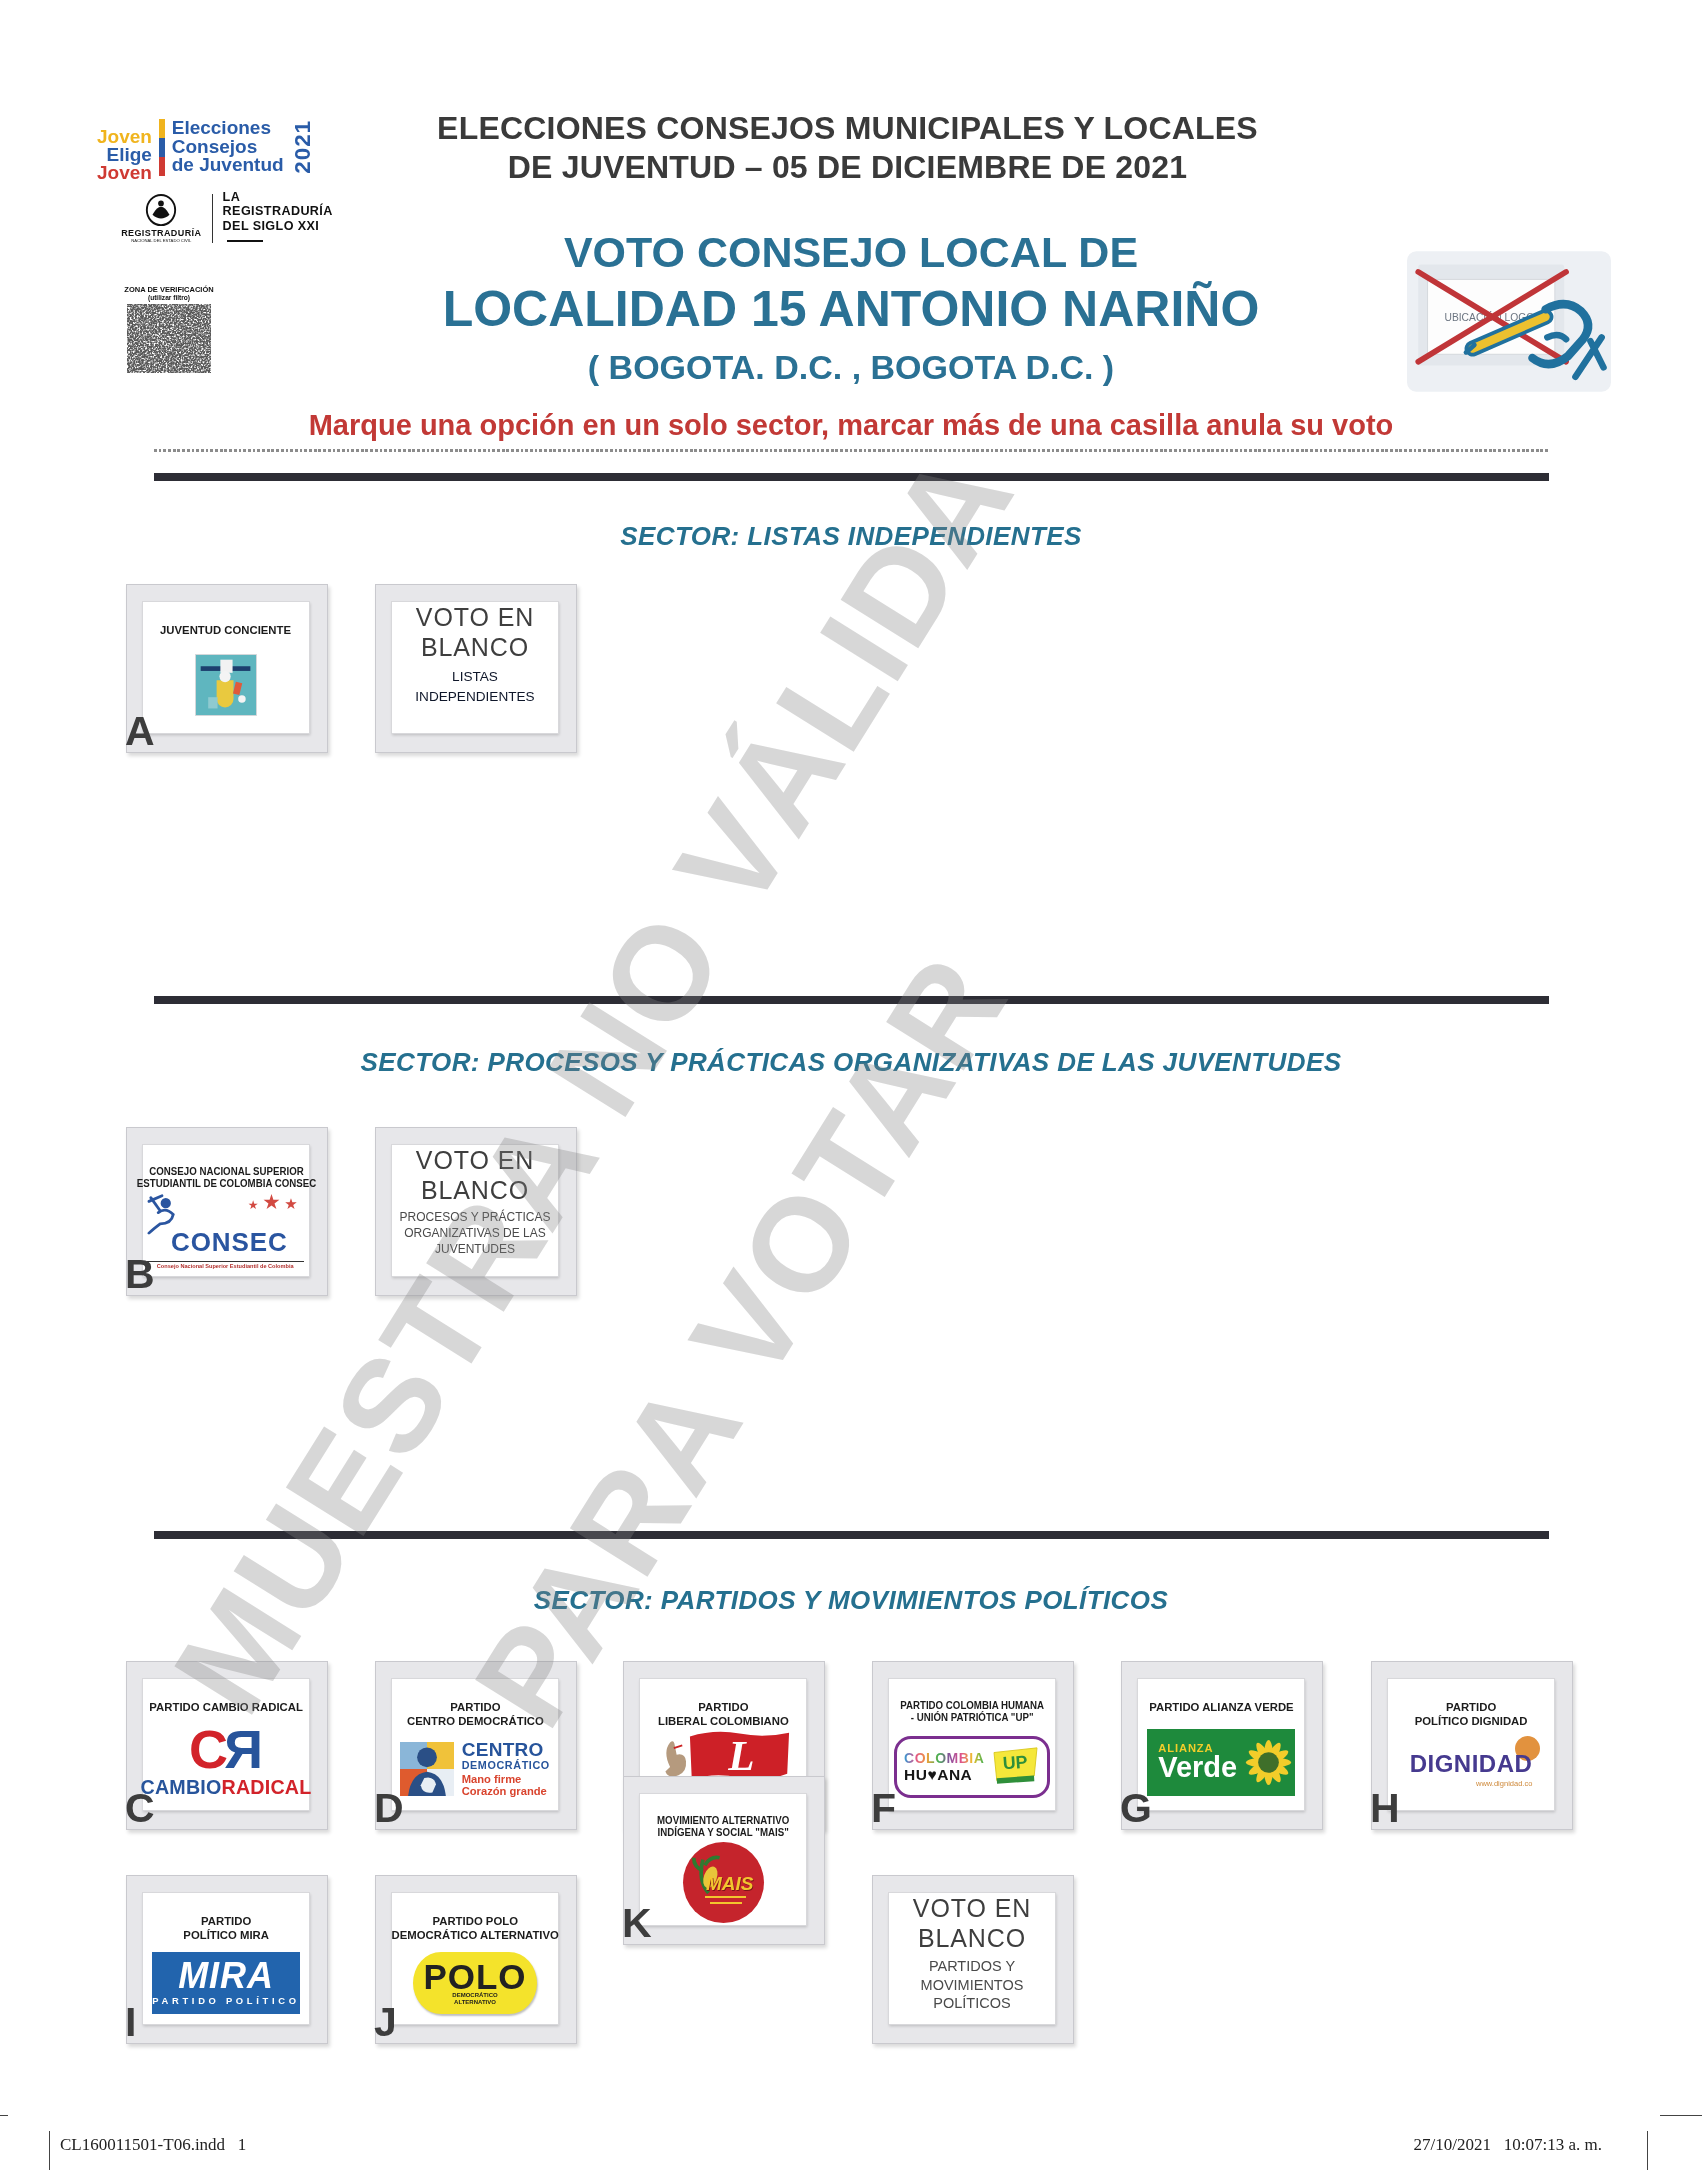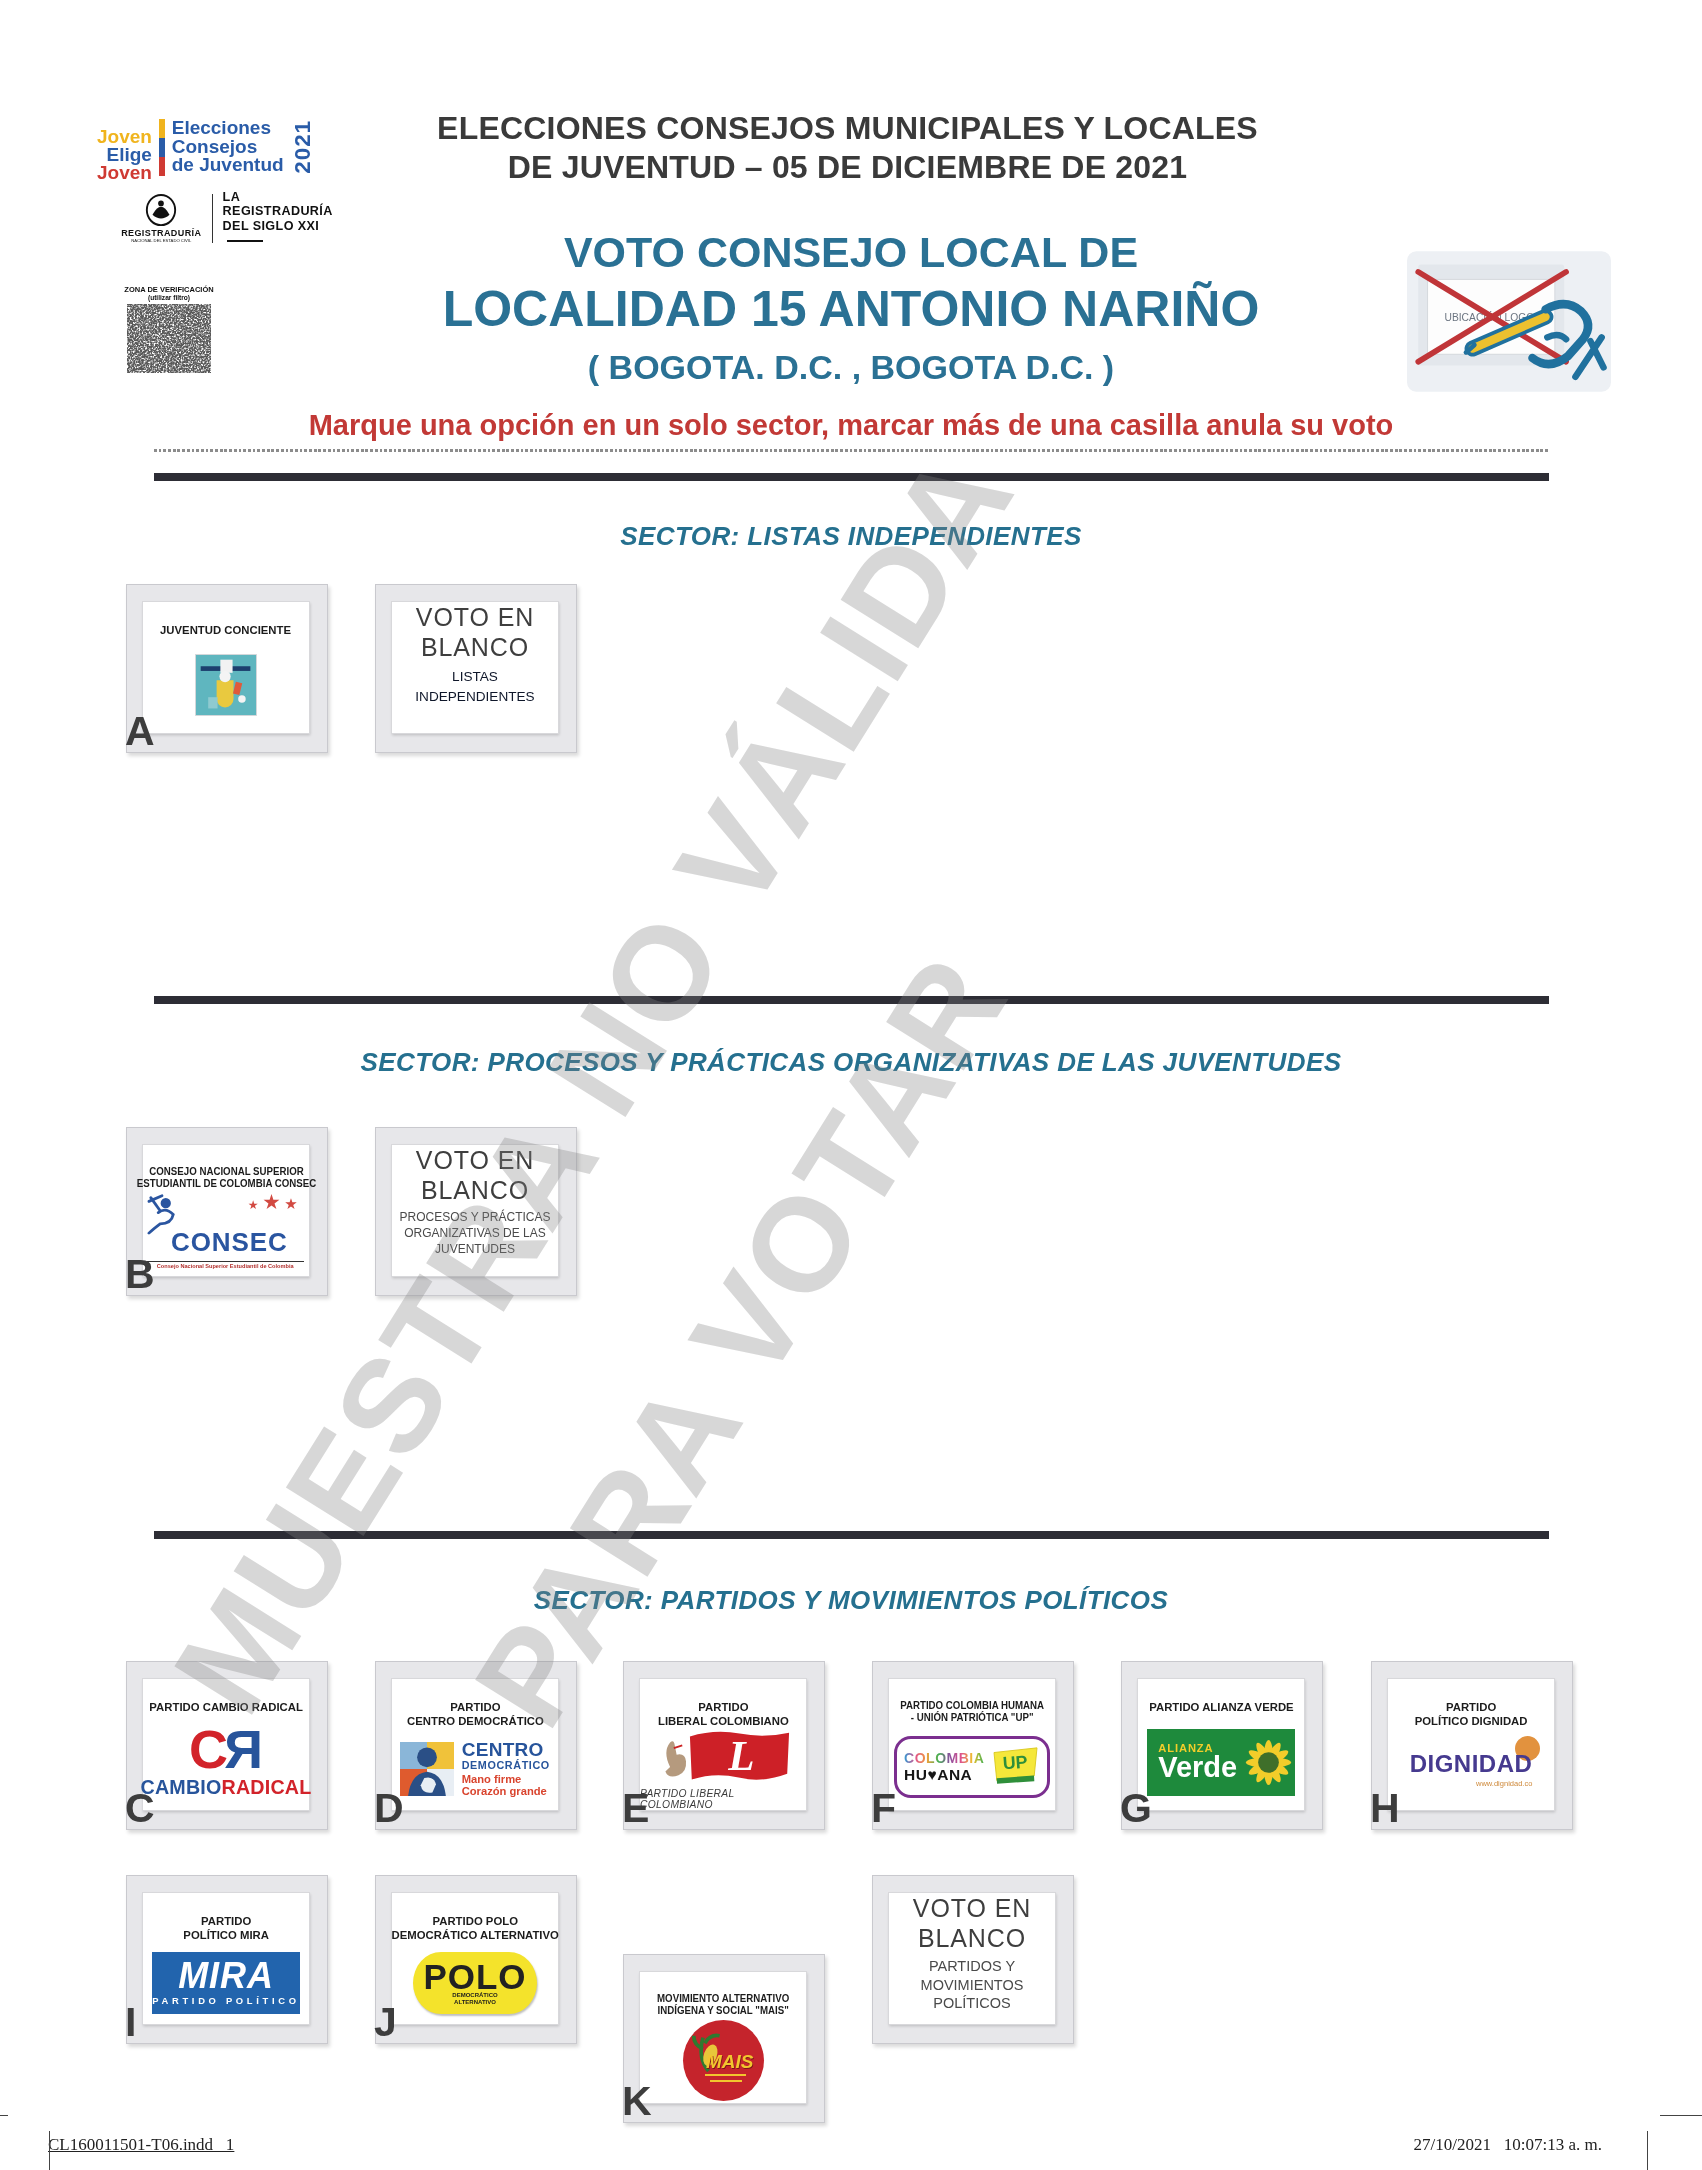--- a/index.html
+++ b/index.html
@@ -138,21 +138,21 @@
   .jc-logo{box-shadow:0 0 0 0.9px #cfd3d6;}
 
   
   .wm{position:absolute;font-weight:bold;font-size:133px;letter-spacing:1.9px;color:rgba(130,130,130,.32);
       white-space:nowrap;transform:rotate(-58deg);text-align:center;pointer-events:none;z-index:50;}
   .wm1{left:-122px;top:1026px;width:1405px;}
   .wm2{left:225px;top:1265px;width:1031px;}
 
   
   .foot{font-family:"Liberation Serif",serif;font-size:17px;color:#222;white-space:pre;}
-  .foot-left{left:48px;top:2135px;text-decoration:underline;}
+  .foot-left{left:60px;top:2135px;}
   .foot-right{left:1302px;top:2135px;width:300px;text-align:right;}
   .cmark{background:#444;}
 </style>
 </head>
 <body>
 
 <div id="page">
 
   <div class="abs brand">
     <div class="brand-top">
@@ -472,21 +472,21 @@
         <div class="polo-blob">
           <div class="polo1">POLO</div>
           <div class="polo2">DEMOCRÁTICO</div>
           <div class="polo2">ALTERNATIVO</div>
         </div>
       </div>
     </div>
     <div class="letter">J</div>
   </div>
 
-  <div class="box" style="left:623px;top:1954px">
+  <div class="box" style="left:623px;top:1776px">
     <div class="inner">
       <div class="pname xs">
         <div>MOVIMIENTO ALTERNATIVO</div>
         <div>INDÍGENA Y SOCIAL "MAIS"</div>
       </div>
       <div class="logo-area">
         <div class="mais-circle">
           <svg class="mais-leaves" width="37" height="43" viewBox="0 0 40 46">
             <g fill="none" stroke="#2f7a30" stroke-width="4">
               <path d="M20 44 Q8 30 14 8"></path>

